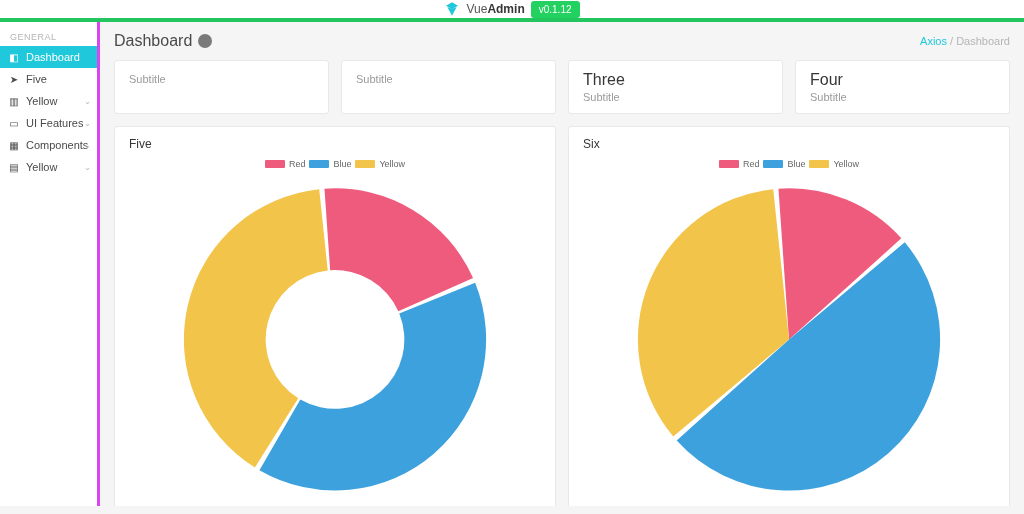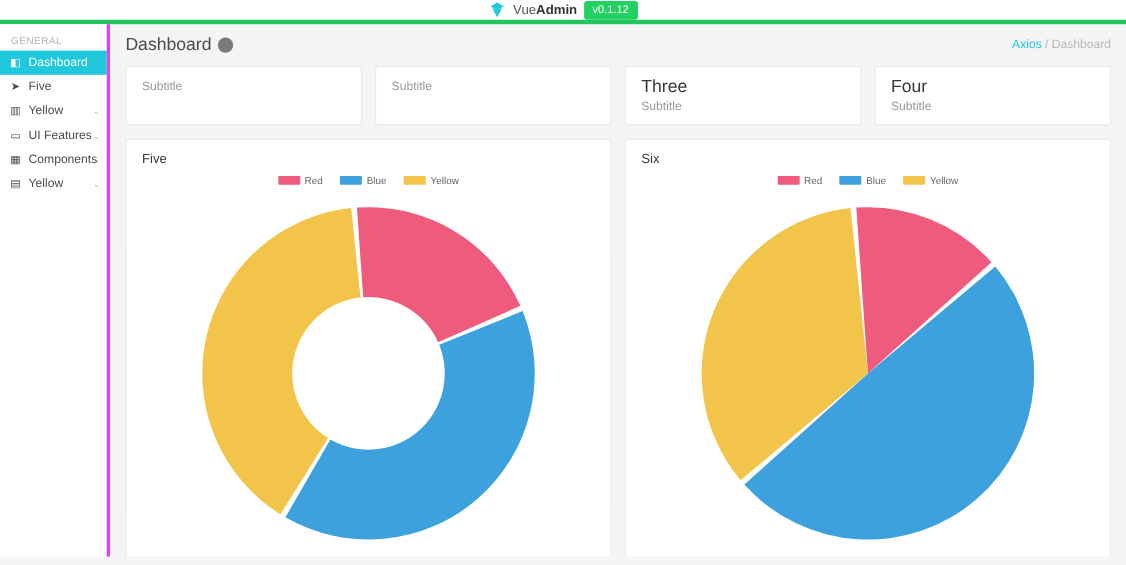--- a/index.html
+++ b/index.html
@@ -127,21 +127,21 @@
     flex: 1;
     background: #fff;
     border: 1px solid #e8e8e8;
     border-radius: 3px;
     padding: 10px 14px 18px;
   }
   .chart-header { font-size: 12px; font-weight: 300; color: #363636; margin-bottom: 8px; }
   .legend {
     display: flex;
     justify-content: center;
-    gap: 16px;
+    gap: 4px;
     font-size: 9px;
     color: #666;
     margin-bottom: 6px;
   }
   .legend-item { display: flex; align-items: center; gap: 4px; }
   .swatch { width: 20px; height: 8px; border-radius: 1px; }
   .chart-area {
     display: flex;
     justify-content: center;
   }

